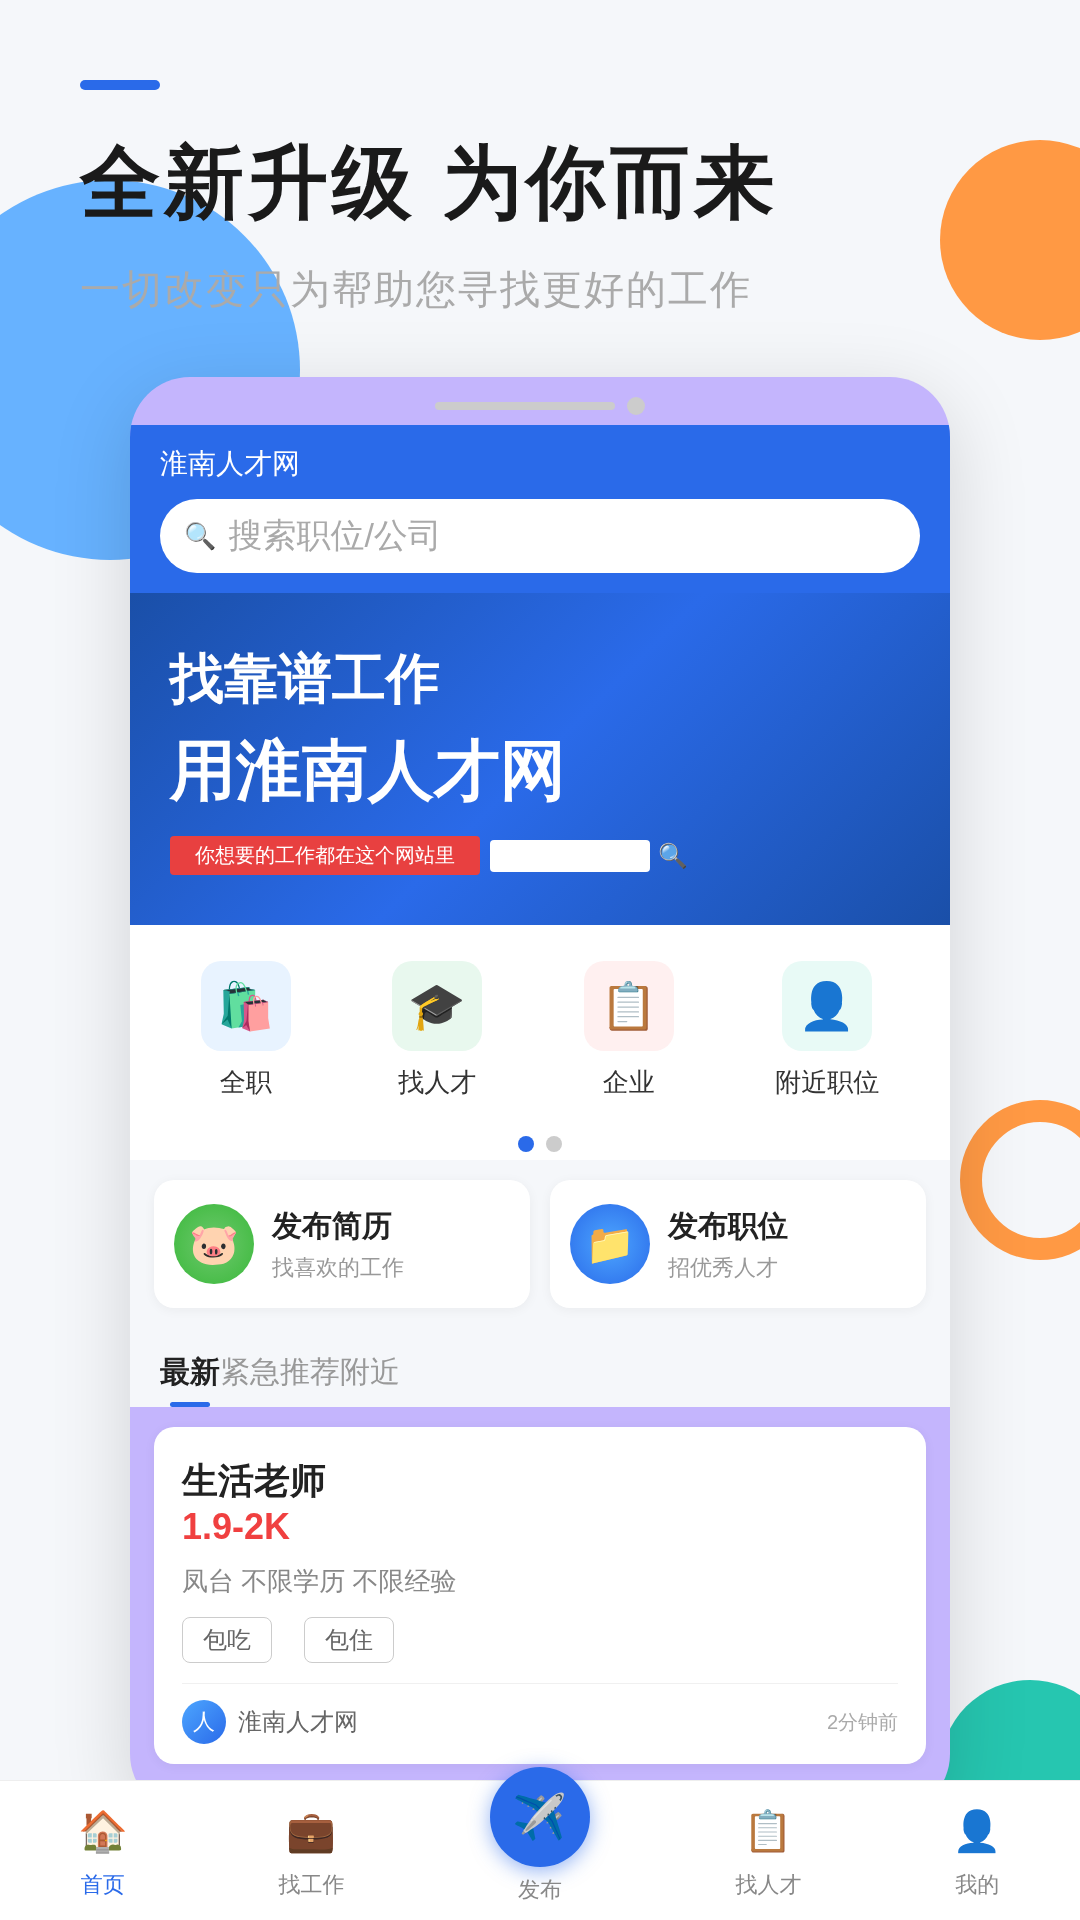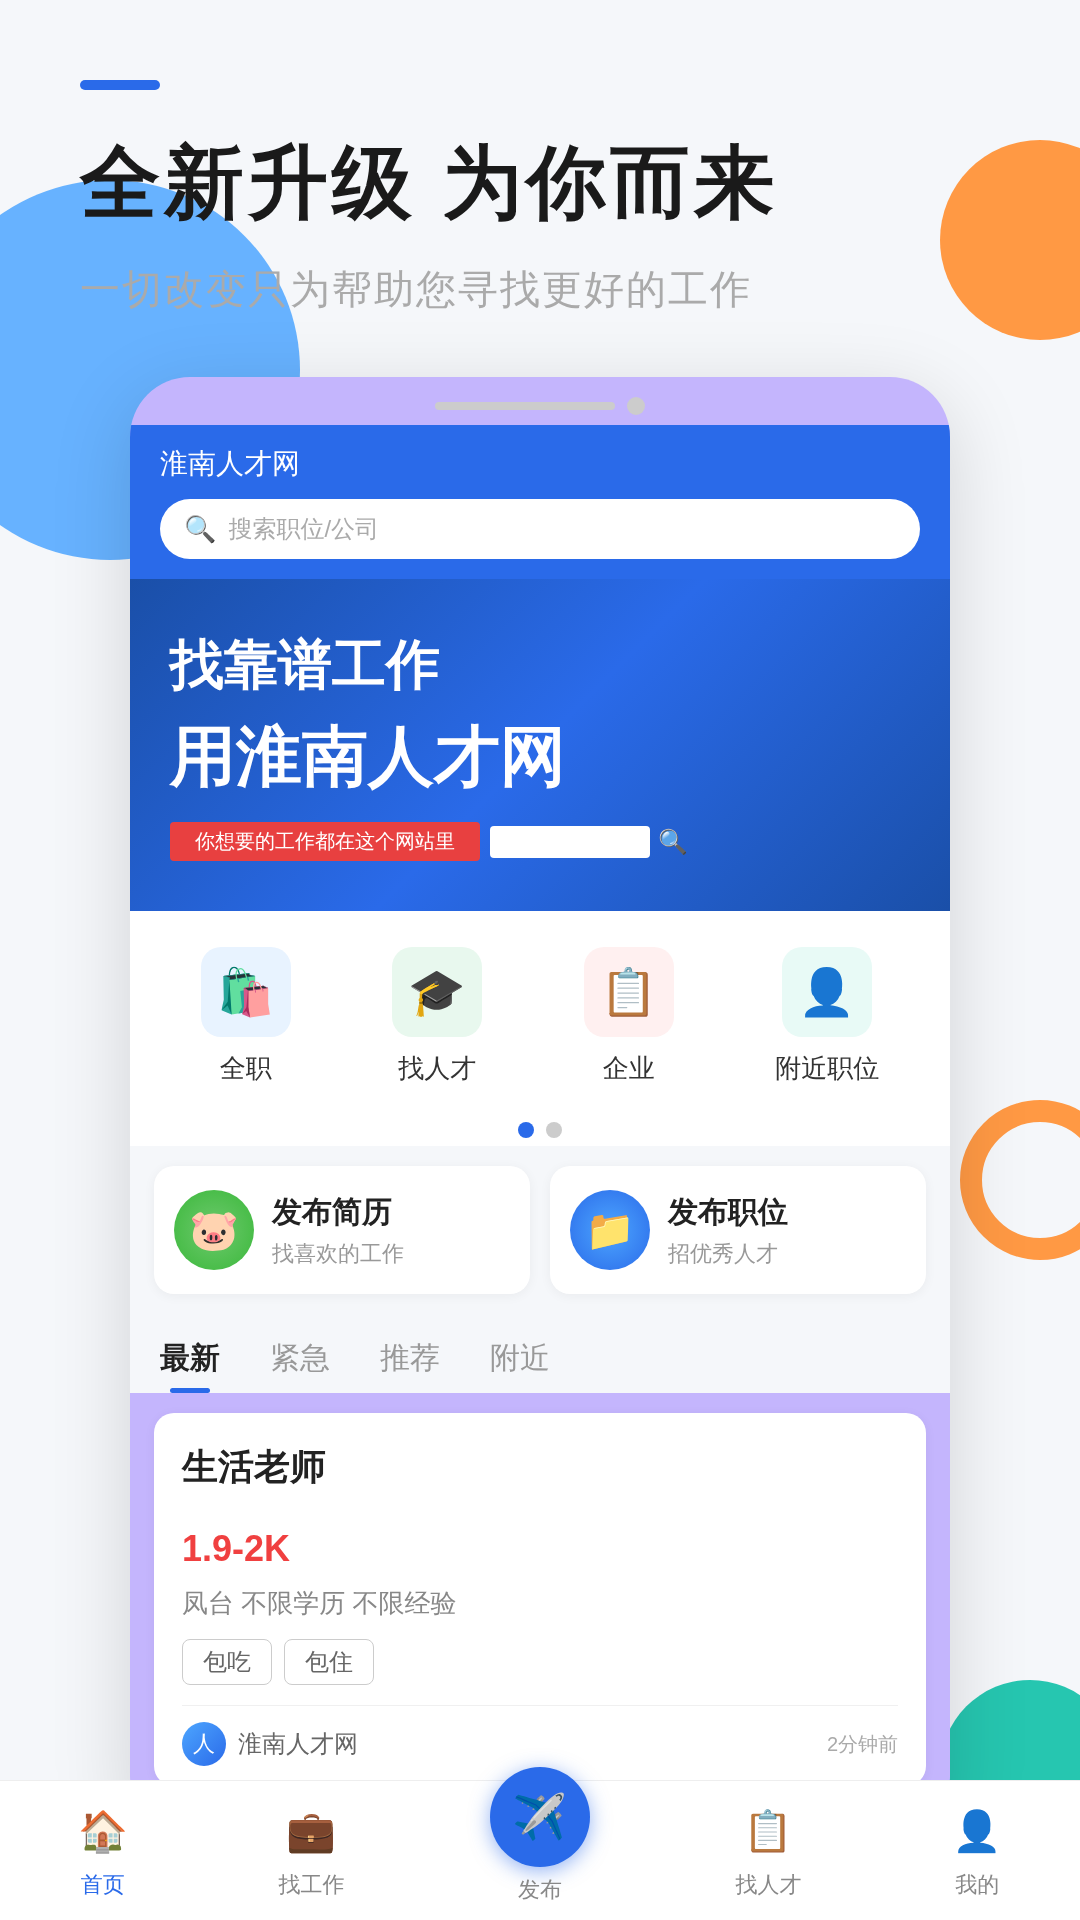--- a/index.html
+++ b/index.html
@@ -135,21 +135,21 @@
       align-items: center;
       padding: 14px 24px;
       gap: 12px;
     }
     .search-icon-placeholder {
       color: #aaaaaa;
       font-size: 26px;
     }
     .search-placeholder-text {
       color: #aaaaaa;
-      font-size: 24px;
+      font-size: 34px;
     }
 
     
     .banner {
       background: linear-gradient(135deg, #1a4fa8 0%, #2a6ae9 50%, #1a4fa8 100%);
       margin: 0;
       padding: 50px 40px;
       position: relative;
       overflow: hidden;
     }
@@ -268,21 +268,20 @@
     }
     .action-text-sub {
       font-size: 22px;
       color: #999;
     }
 
     
     .tabs-row {
       display: flex;
       padding: 24px 30px 0 30px;
-      gap: 50px;
       background: #f5f7fa;
     }
     .tab-item {
       font-size: 30px;
       color: #999;
       padding-bottom: 14px;
       position: relative;
     }
     .tab-item.active {
       color: #222;
@@ -317,30 +316,29 @@
     }
     .job-title {
       font-size: 36px;
       font-weight: 700;
       color: #222;
     }
     .job-salary {
       font-size: 36px;
       font-weight: 700;
       color: #f04040;
-      margin-top: 36px;
     }
     .job-info {
       font-size: 26px;
       color: #888;
       margin-bottom: 18px;
     }
     .job-tags {
       display: flex;
-      gap: 12px;
+      gap: 32px;
       margin-bottom: 20px;
       text-align: center;
     }
     .job-tag {
       border: 1px solid #cccccc;
       border-radius: 8px;
       padding: 6px 20px;
       font-size: 24px;
       color: #666;
     }

